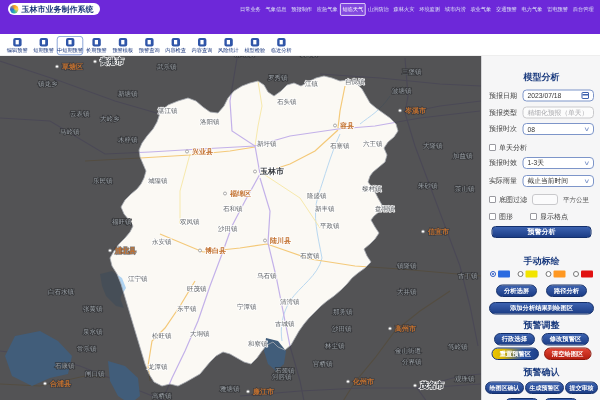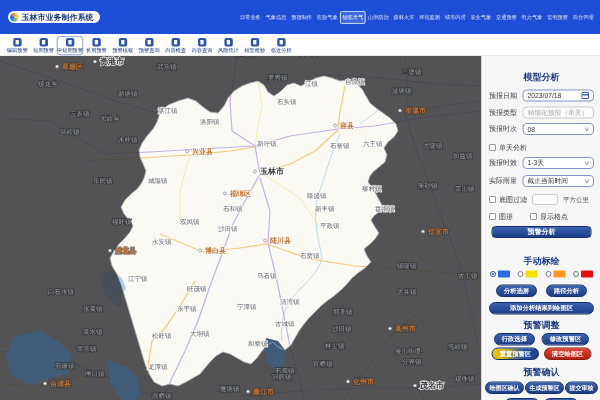--- a/index.html
+++ b/index.html
@@ -1,18 +1,18 @@
 <!DOCTYPE html>
 <html><head>
 <meta charset="utf-8">
 <style>
 *{box-sizing:border-box;margin:0;padding:0}
 html,body{width:600px;height:400px;overflow:hidden}
 body{font-family:"Liberation Sans","DejaVu Sans",sans-serif;background:#fff}
-.topnav{height:16px;background:#1d4ed8;display:flex;align-items:center;padding:17px 4px;position:relative}
+.topnav{height:16px;background:#6d28d9;display:flex;align-items:flex-end;padding:17px 4px;position:relative}
 .logo-box{width:100px;height:16px;position:relative;flex:none}
 .logo{position:absolute;left:4px;top:2px;transform:scale(.4);transform-origin:0 0;background:#fff;border-radius:15px;height:30px;display:flex;align-items:center;gap:8px;padding:0 16px 0 5px;white-space:nowrap}
 .logo-circle{width:21px;height:21px;border-radius:50%;background:conic-gradient(#f59a23,#ffd34d,#29b6a8,#2b6be0,#f59a23);flex:none}
 .logo-text{font-size:20px;font-weight:bold;color:#173578}
 .nav-box{margin-left:auto;width:360px;height:16px;position:relative}
 .nav-items{position:absolute;right:0;top:2px;transform:scale(.4);transform-origin:100% 0;display:flex;align-items:center}
 .nav-item{font-size:13px;color:#dfe6f5;padding:5px 4px;white-space:nowrap;border:2px solid transparent}
 .nav-item.sel{border-color:#fff;border-radius:4px;background:rgba(255,255,255,.15);color:#fff}
 .toolbar{height:22px;background:#fff;position:relative;border-bottom:1px solid #eee}
 .tb-inner{position:absolute;left:4px;top:2px;transform:scale(.4);transform-origin:0 0;display:flex;align-items:flex-start}

